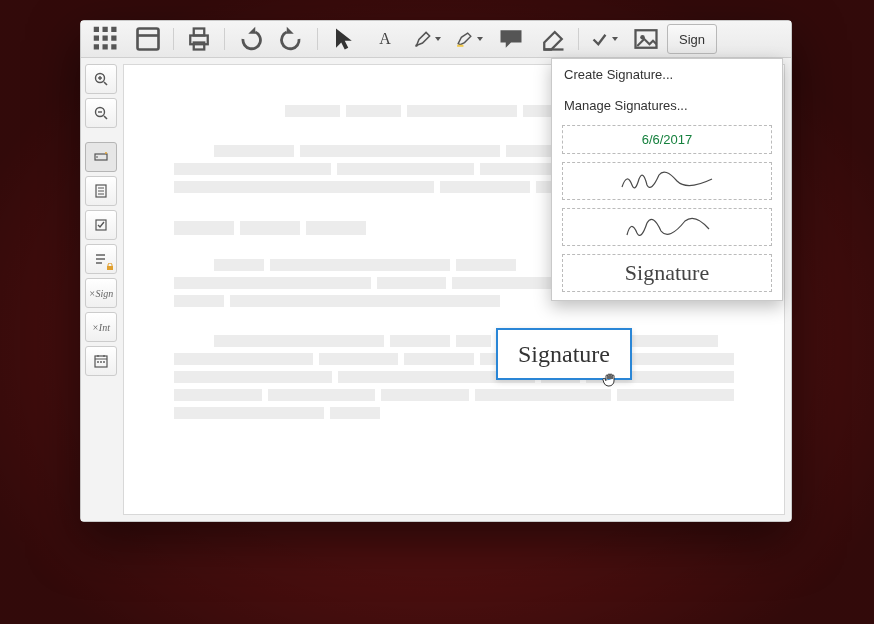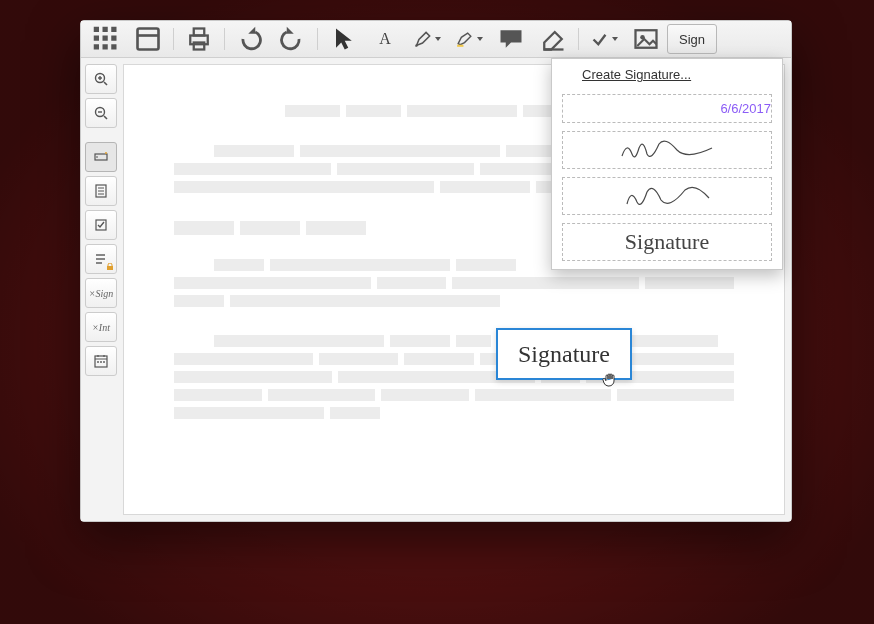--- a/index.html
+++ b/index.html
@@ -118,31 +118,30 @@
     top: 37px;
     right: 8px;
     width: 230px;
     background:#fff;
     border:1px solid #c9c9c9;
     box-shadow: 0 6px 16px rgba(0,0,0,0.25);
     z-index: 20;
     font-size: 13px;
   }
   .dd-item {
-    padding: 8px 30px;
+    padding: 8px 12px;
     cursor:pointer;
     color:#333;
-    text-decoration:underline;
   }
   .dd-date {
     margin: 4px 10px 8px;
     border:1px dashed #bbb;
-    text-align:right;
+    text-align:center;
     padding: 6px 0;
-    color:#8b5cf6;
+    color:#15803d;
     cursor:pointer;
   }
   .dd-label {
     padding: 2px 12px 6px;
     color:#888;
     font-size:12px;
   }
   .sig-slot {
     margin: 2px 10px 8px;
     border:1px dashed #bbb;
@@ -441,20 +440,21 @@
       <span>Signature</span>
     </div>
     <svg class="grab-cursor" width="20" height="20" viewBox="0 0 20 20">
       <path d="M5 10 V6 a1 1 0 0 1 2 0 V9 M7 9 V5 a1 1 0 0 1 2 0 V9 M9 9 V5 a1 1 0 0 1 2 0 V9 M11 9 V6 a1 1 0 0 1 2 0 V11 a5 5 0 0 1 -5 5 h-1 a5 5 0 0 1 -4 -3 l-1 -3 a1 1 0 0 1 2 -1 l1 2" fill="#fff" stroke="#333" stroke-width="1"></path>
     </svg>
 
   </div>
 
   <div class="sign-dropdown">
     <div class="dd-item">Create Signature...</div>
+    <div class="dd-item">Manage Signatures...</div>
     <div class="dd-date">6/6/2017</div>
     <div class="sig-slot">
       <svg width="100" height="28" viewBox="0 0 100 28">
           <path d="M5 20 Q10 5 15 18 Q18 26 22 12 Q26 2 30 18 Q34 26 42 8 Q48 0 60 14 Q70 24 95 12" fill="none" stroke="#4a4a4a" stroke-width="1.2"></path>
         </svg>
     </div>
     <div class="sig-slot">
       <svg width="100" height="28" viewBox="0 0 100 28">
           <path d="M10 22 Q14 6 20 20 Q24 28 30 10 Q36 0 44 18 Q52 28 68 8 Q78 0 92 16" fill="none" stroke="#4a4a4a" stroke-width="1.2"></path>
         </svg>

